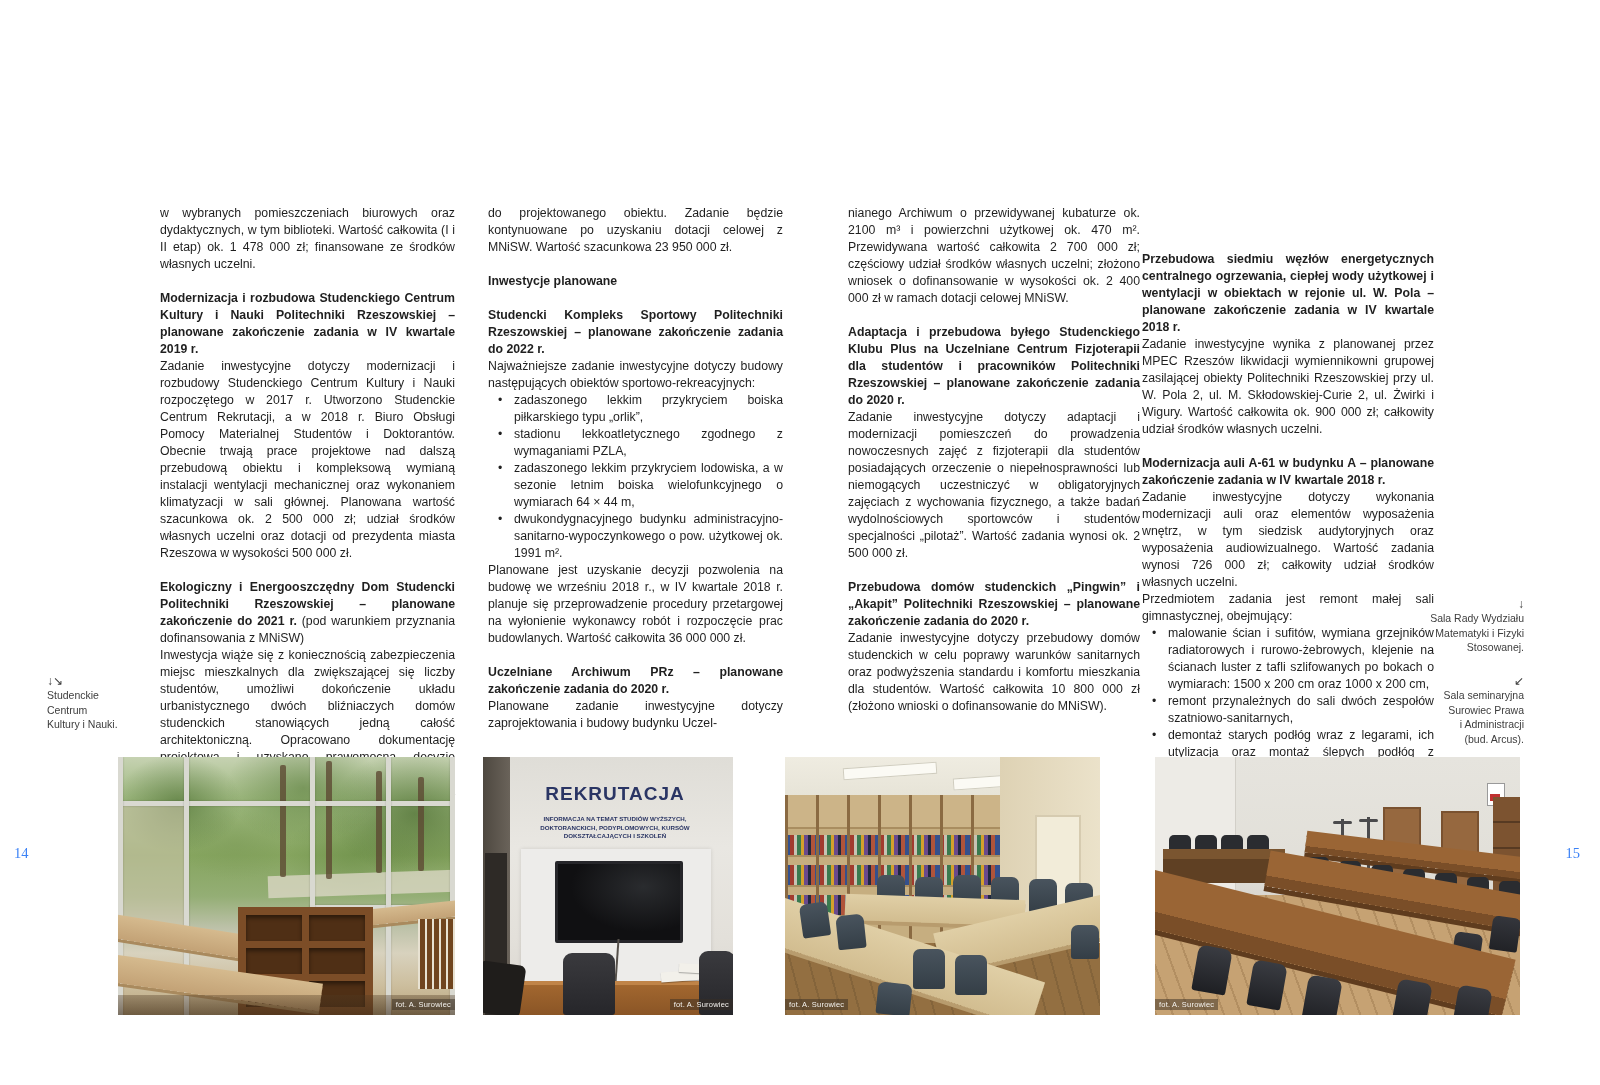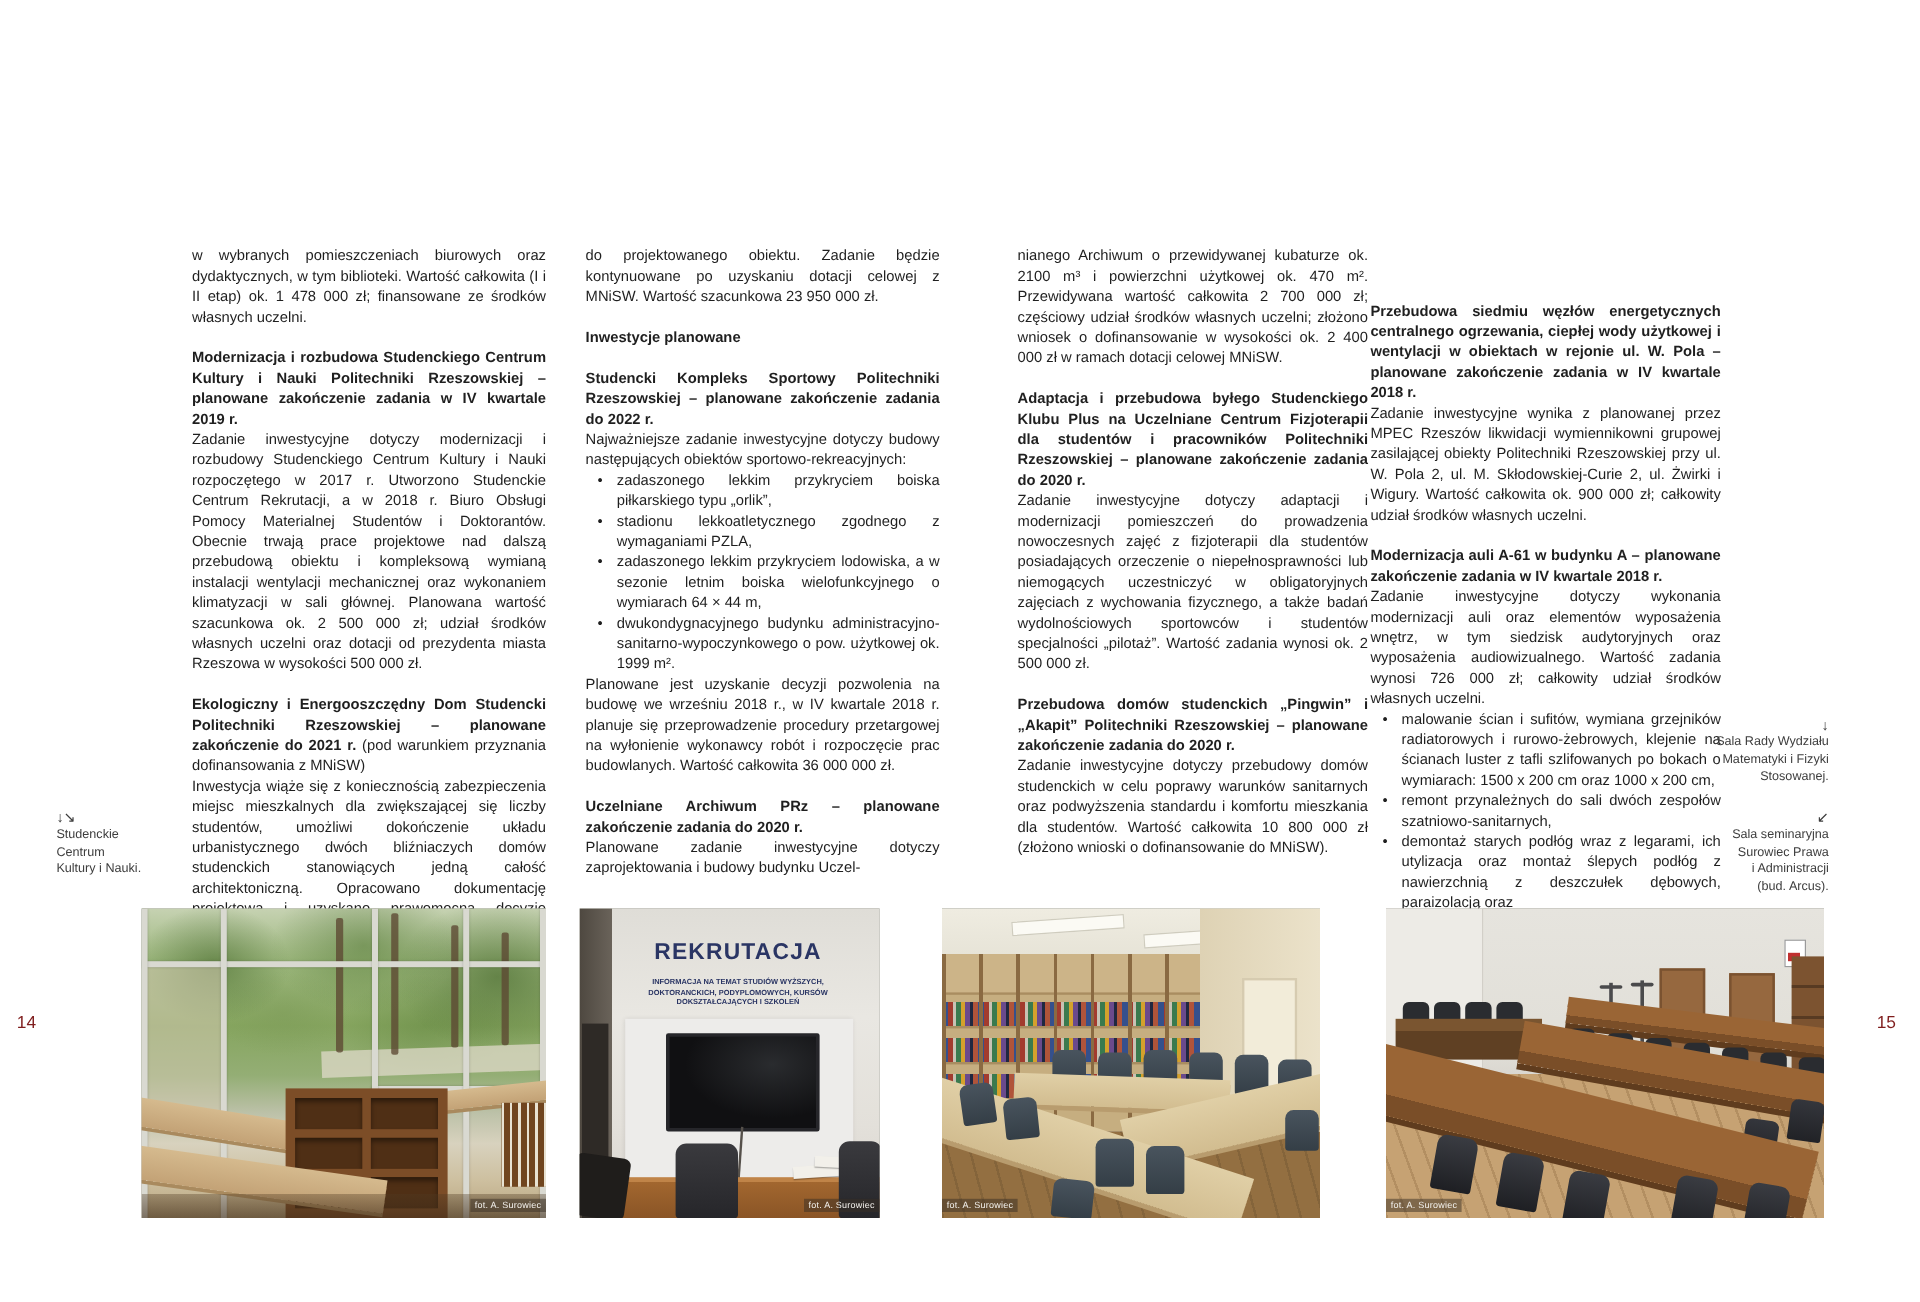--- a/index.html
+++ b/index.html
@@ -20,21 +20,21 @@
 
   
   .margin-note{position:absolute;font-size:10.5px;line-height:14.5px;color:#3d3d3d;}
   .margin-note .note-text{white-space:pre-line;}
   .note-arrow{display:block;font-size:12px;line-height:14px;color:#3d3d3d;}
   #note-left{left:47px;top:674px;width:110px;text-align:left;}
   #note-right-top{right:76px;top:597px;width:135px;text-align:right;}
   #note-right-bottom{right:76px;top:674px;width:135px;text-align:right;}
 
   
-  .page-number{position:absolute;top:845px;font-size:14.5px;color:#7f1d1d;}
+  .page-number{position:absolute;top:845px;font-size:14.5px;color:#3b82f6;font-family:Liberation Serif, serif;}
   #pn-left{left:14px;} #pn-right{right:20px;}
 
   
   .photo{position:absolute;top:757px;height:258px;overflow:hidden;background:#9a9a90;}
   .credit{position:absolute;bottom:5px;font-size:7.5px;letter-spacing:.2px;color:#f4f2ee;
           background:rgba(55,45,35,.5);padding:1px 4px;white-space:nowrap;}
   .credit.right{right:0;} .credit.left{left:0;}
   .abs{position:absolute;}
 
   
@@ -131,38 +131,39 @@
     </div>
   <div class="col" id="col-1">
       <p class="blk body">do projektowanego obiektu. Zadanie będzie kontynuowane po uzyskaniu dotacji celowej z MNiSW. Wartość szacunkowa 23 950 000 zł.</p>
       <p class="blk subheading">Inwestycje planowane</p>
       <p class="blk heading">Studencki Kompleks Sportowy Politechniki Rzeszowskiej – planowane zakończenie zadania do 2022 r.</p>
       <p class="blk body">Najważniejsze zadanie inwestycyjne dotyczy budowy następujących obiektów sportowo-rekreacyjnych:</p>
       <ul class="blk bullets">
         <li>zadaszonego lekkim przykryciem boiska piłkarskiego typu „orlik”,</li>
         <li>stadionu lekkoatletycznego zgodnego z wymaganiami PZLA,</li>
         <li>zadaszonego lekkim przykryciem lodowiska, a w sezonie letnim boiska wielofunkcyjnego o wymiarach 64 × 44 m,</li>
-        <li>dwukondygnacyjnego budynku administracyjno-sanitarno-wypoczynkowego o pow. użytkowej ok. 1999 m².</li>
+        <li>dwukondygnacyjnego budynku administracyjno-sanitarno-wypoczynkowego o pow. użytkowej ok. 1991 m².</li>
       </ul>
       <p class="blk body">Planowane jest uzyskanie decyzji pozwolenia na budowę we wrześniu 2018 r., w IV kwartale 2018 r. planuje się przeprowadzenie procedury przetargowej na wyłonienie wykonawcy robót i rozpoczęcie prac budowlanych. Wartość całkowita 36 000 000 zł.</p>
       <p class="blk heading">Uczelniane Archiwum PRz – planowane zakończenie zadania do 2020 r.</p>
       <p class="blk body">Planowane zadanie inwestycyjne dotyczy zaprojektowania i budowy budynku Uczel-</p>
     </div>
   <div class="col" id="col-2">
       <p class="blk body">nianego Archiwum o przewidywanej kubaturze ok. 2100 m³ i powierzchni użytkowej ok. 470 m². Przewidywana wartość całkowita 2 700 000 zł; częściowy udział środków własnych uczelni; złożono wniosek o dofinansowanie w wysokości ok. 2 400 000 zł w ramach dotacji celowej MNiSW.</p>
       <p class="blk heading">Adaptacja i przebudowa byłego Studenckiego Klubu Plus na Uczelniane Centrum Fizjoterapii dla studentów i pracowników Politechniki Rzeszowskiej – planowane zakończenie zadania do 2020 r.</p>
       <p class="blk body">Zadanie inwestycyjne dotyczy adaptacji i modernizacji pomieszczeń do prowadzenia nowoczesnych zajęć z fizjoterapii dla studentów posiadających orzeczenie o niepełnosprawności lub niemogących uczestniczyć w obligatoryjnych zajęciach z wychowania fizycznego, a także badań wydolnościowych sportowców i studentów specjalności „pilotaż”. Wartość zadania wynosi ok. 2 500 000 zł.</p>
       <p class="blk heading">Przebudowa domów studenckich „Pingwin” i „Akapit” Politechniki Rzeszowskiej – planowane zakończenie zadania do 2020 r.</p>
       <p class="blk body">Zadanie inwestycyjne dotyczy przebudowy domów studenckich w celu poprawy warunków sanitarnych oraz podwyższenia standardu i komfortu mieszkania dla studentów. Wartość całkowita 10 800 000 zł (złożono wnioski o dofinansowanie do MNiSW).</p>
     </div>
   <div class="col" id="col-3">
       <p class="blk heading">Przebudowa siedmiu węzłów energetycznych centralnego ogrzewania, ciepłej wody użytkowej i wentylacji w obiektach w rejonie ul. W. Pola – planowane zakończenie zadania w IV kwartale 2018 r.</p>
       <p class="blk body">Zadanie inwestycyjne wynika z planowanej przez MPEC Rzeszów likwidacji wymiennikowni grupowej zasilającej obiekty Politechniki Rzeszowskiej przy ul. W. Pola 2, ul. M. Skłodowskiej-Curie 2, ul. Żwirki i Wigury. Wartość całkowita ok. 900 000 zł; całkowity udział środków własnych uczelni.</p>
       <p class="blk heading">Modernizacja auli A-61 w budynku A – planowane zakończenie zadania w IV kwartale 2018 r.</p>
       <p class="blk body">Zadanie inwestycyjne dotyczy wykonania modernizacji auli oraz elementów wyposażenia wnętrz, w tym siedzisk audytoryjnych oraz wyposażenia audiowizualnego. Wartość zadania wynosi 726 000 zł; całkowity udział środków własnych uczelni.</p>
+      <p class="blk body">Przedmiotem zadania jest remont małej sali gimnastycznej, obejmujący:</p>
       <ul class="blk bullets">
         <li>malowanie ścian i sufitów, wymiana grzejników radiatorowych i rurowo-żebrowych, klejenie na ścianach luster z tafli szlifowanych po bokach o wymiarach: 1500 x 200 cm oraz 1000 x 200 cm,</li>
         <li>remont przynależnych do sali dwóch zespołów szatniowo-sanitarnych,</li>
         <li>demontaż starych podłóg wraz z legarami, ich utylizacja oraz montaż ślepych podłóg z nawierzchnią z deszczułek dębowych, paraizolacją oraz</li>
       </ul>
     </div>
 
   <div class="margin-note" id="note-left">
     <span class="note-arrow">↓↘</span>
     <span class="note-text">Studenckie

